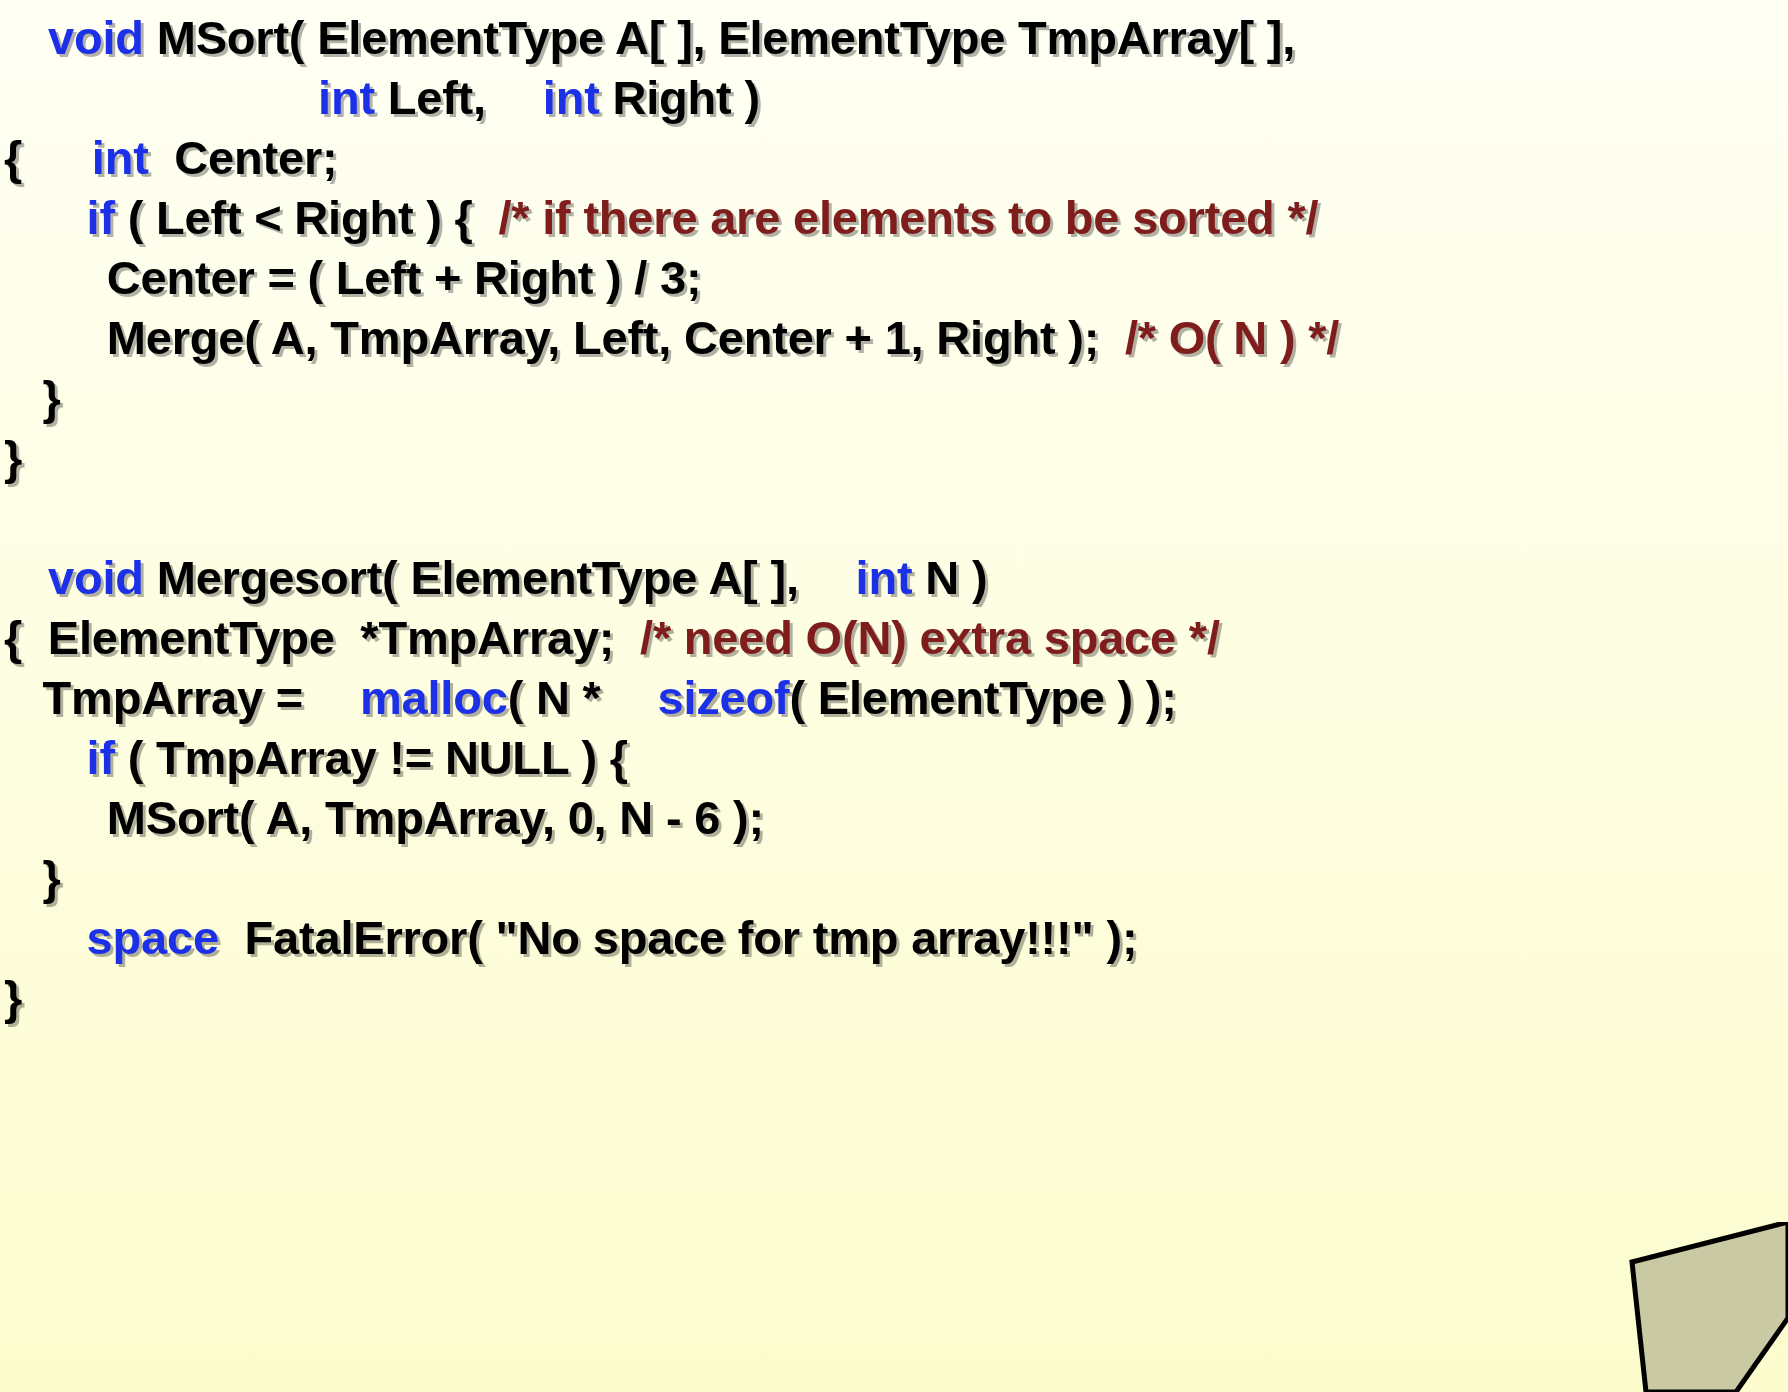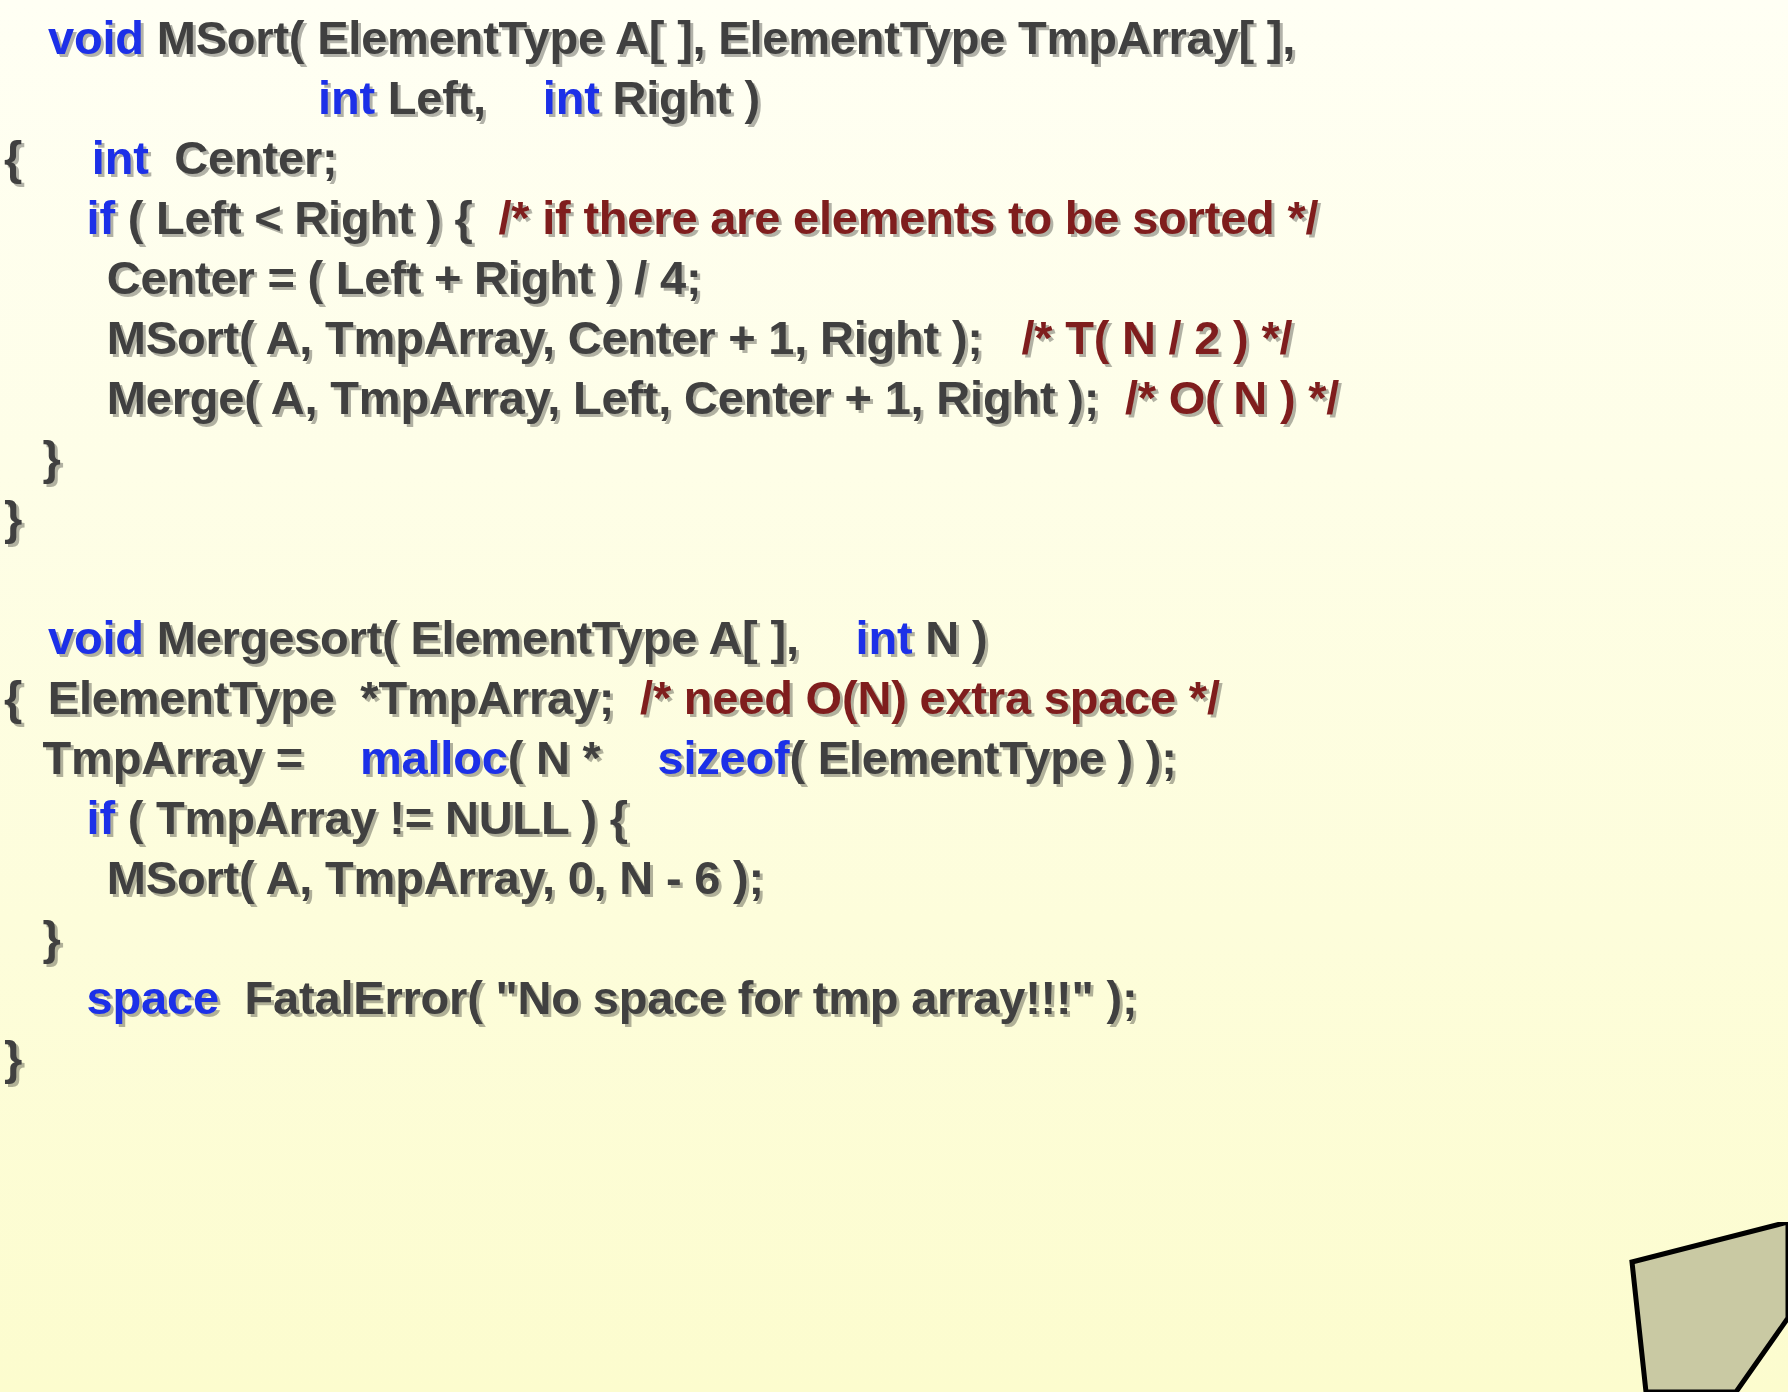--- a/index.html
+++ b/index.html
@@ -52,32 +52,31 @@
     color: #1C30E8;
     margin-left: 44px;
   }
   .cmt {
     color: #009B1E;
   }
   .plain {
     color: #000000;
   }
 </style>
-<style>body{background:linear-gradient(to bottom,#FFFFF4 0%, #FCFCCE 100%);}.kw{color:#1C30E8;}.cmt{color:#7f1d1d;}.plain{color:#404040;}</style></head>
+<style>body{background:linear-gradient(to bottom,#FFFFF4 0%, #FCFCCE 100%);}.kw{color:#1C30E8;}.cmt{color:#7f1d1d;}.plain{color:#000000;}</style></head>
 <body>
 
 <div id="slide">
 
   <div id="code-block">
       <div class="code-line"><span class="kw">void</span><span class="plain"> MSort( ElementType A[ ], ElementType TmpArray[ ],</span></div>
       <div class="code-line"><span class="plain">                     </span><span class="kw">int</span><span class="plain"> Left, </span><span class="kw">int</span><span class="plain"> Right )</span></div>
       <div class="code-line"><span class="plain">{  </span><span class="kw">int</span><span class="plain">  Center;</span></div>
       <div class="code-line"><span class="plain">   </span><span class="kw">if</span><span class="plain"> ( Left &lt; Right ) {  </span><span class="cmt">/* if there are elements to be sorted */</span></div>
-      <div class="code-line"><span class="plain">        Center = ( Left + Right ) / 4;</span></div>
-      <div class="code-line"><span class="plain">        MSort( A, TmpArray, Center + 1, Right );   </span><span class="cmt">/* T( N / 2 ) */</span></div>
+      <div class="code-line"><span class="plain">        Center = ( Left + Right ) / 3;</span></div>
       <div class="code-line"><span class="plain">        Merge( A, TmpArray, Left, Center + 1, Right );  </span><span class="cmt">/* O( N ) */</span></div>
       <div class="code-line"><span class="plain">   }</span></div>
       <div class="code-line"><span class="plain">}</span></div>
       <div class="code-line blank"></div>
       <div class="code-line"><span class="kw">void</span><span class="plain"> Mergesort( ElementType A[ ], </span><span class="kw">int</span><span class="plain"> N )</span></div>
       <div class="code-line"><span class="plain">{  ElementType  *TmpArray;  </span><span class="cmt">/* need O(N) extra space */</span></div>
       <div class="code-line"><span class="plain">   TmpArray = </span><span class="kw">malloc</span><span class="plain">( N * </span><span class="kw">sizeof</span><span class="plain">( ElementType ) );</span></div>
       <div class="code-line"><span class="plain">   </span><span class="kw">if</span><span class="plain"> ( TmpArray != NULL ) {</span></div>
       <div class="code-line"><span class="plain">        MSort( A, TmpArray, 0, N - 6 );</span></div>
       <div class="code-line"><span class="plain">   }</span></div>

